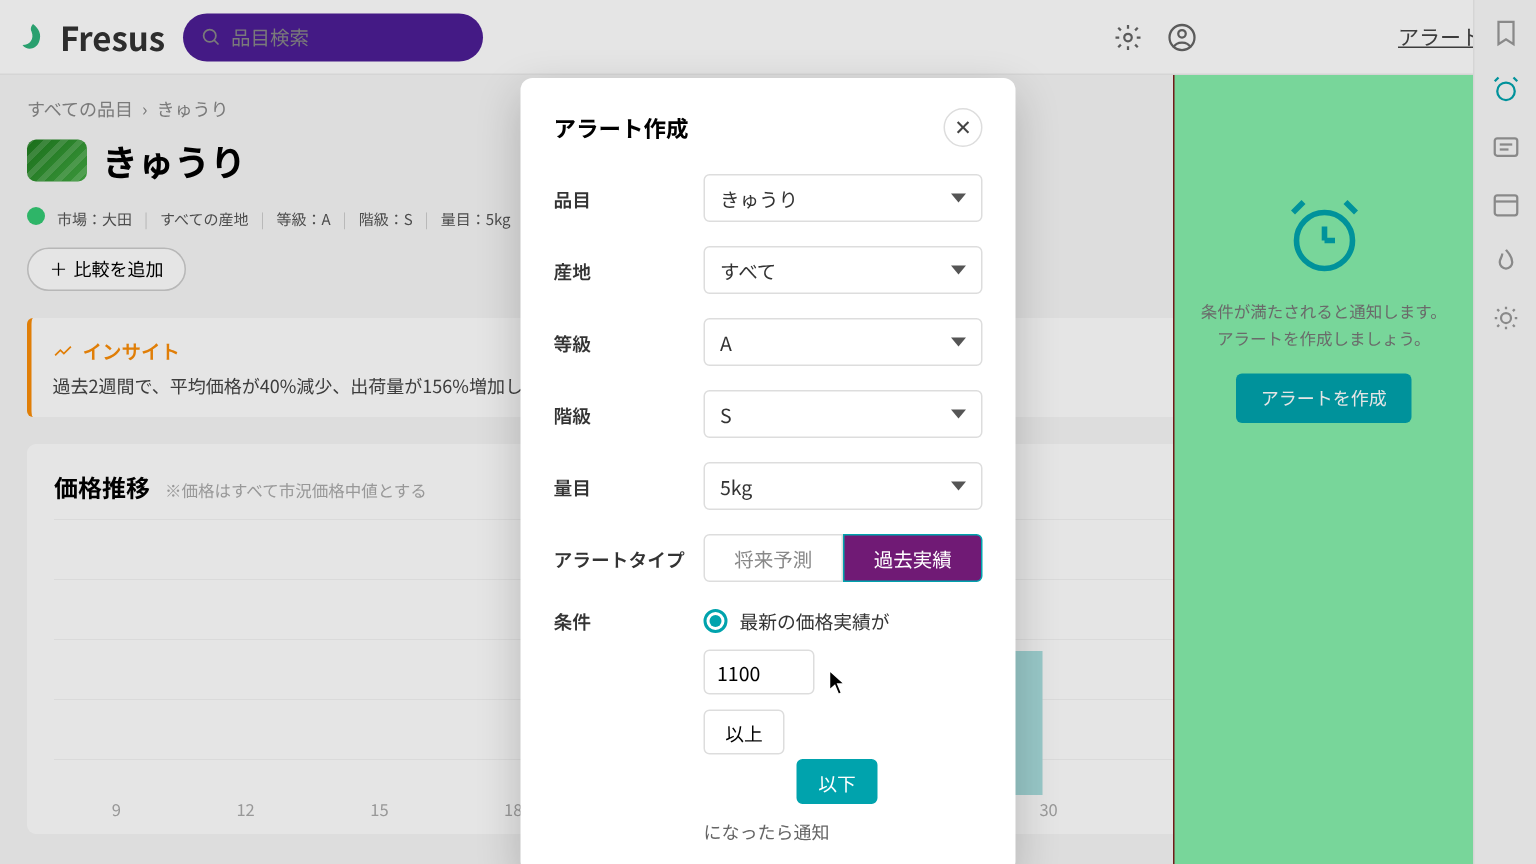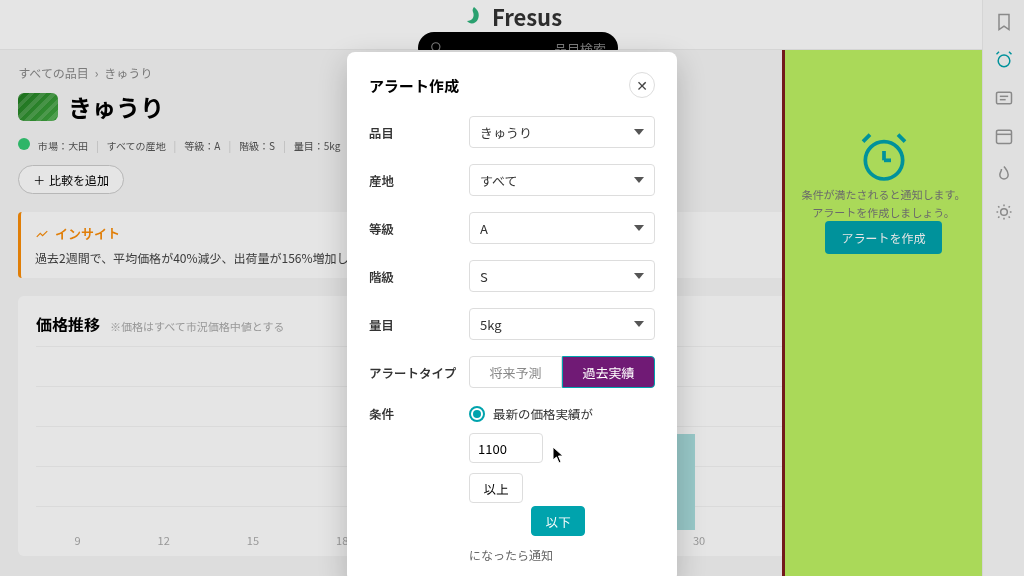--- a/index.html
+++ b/index.html
@@ -1,23 +1,23 @@
 <!DOCTYPE html>
 <html><head>
 <meta charset="utf-8">
 <style>
 * { margin: 0; padding: 0; box-sizing: border-box; font-family: -apple-system, "Hiragino Sans", "Noto Sans JP", sans-serif; }
 body { width: 1024px; height: 576px; overflow: hidden; background: #f5f5f5; position: relative; }
 
 
-.header { height: 50px; background: #fff; display: flex; align-items: center; padding: 0 10px; border-bottom: 1px solid #eee; flex-direction: column; }
+.header { height: 50px; background: #fff; display: flex; align-items: center; padding: 0 10px; border-bottom: 1px solid #eee; }
 .logo { display: flex; align-items: center; gap: 6px; font-size: 22px; font-weight: 700; color: #333; }
 .logo-mark { width: 24px; height: 24px; }
 .logo-mark svg { display: block; }
-.search { flex: 0 0 auto; margin-left: 12px; width: 200px; height: 32px; background: #000000; border-radius: 16px; display: flex; align-items: center; padding: 0 12px; color: #888; font-size: 13px; justify-content: space-between; }
+.search { flex: 0 0 auto; margin-left: 12px; width: 200px; height: 32px; background: #4c1d95; border-radius: 16px; display: flex; align-items: center; padding: 0 12px; color: #888; font-size: 13px; }
 .search .si { margin-right: 6px; }
 .header-spacer { flex: 1; }
 .header-icons { display: flex; gap: 16px; color: #666; margin-right: 16px; }
 .alert-bar { width: 200px; display: flex; align-items: center; justify-content: flex-end; font-size: 14px; color: #444; padding-right: 10px; text-decoration: underline; }
 
 
 .rail { position: absolute; right: 0; top: 0; bottom: 0; width: 42px; background: #fafafa; border-left: 1px solid #eee; display: flex; flex-direction: column; align-items: center; gap: 18px; padding-top: 12px; }
 .rail .ic { color: #999; cursor: pointer; }
 .rail .ic.active { color: #00a0a0; }
 
@@ -48,21 +48,21 @@
 .yaxis { position: absolute; right: 0; top: 0; bottom: 16px; width: 30px; display: flex; flex-direction: column; justify-content: space-between; align-items: flex-start; font-size: 11px; color: #aaa; }
 .plot { position: absolute; left: 0; right: 36px; top: 0; bottom: 16px; background: repeating-linear-gradient(to bottom, #f3f3f3 0 1px, transparent 1px 40px); }
 .line { position:absolute; inset:0; }
 .bar { position:absolute; width: 30px; background: #a8e0e0; bottom: 0; }
 .xaxis { position:absolute; left:0; right:36px; bottom:0; height:14px; display:flex; justify-content:space-around; font-size:11px; color:#aaa; }
 
 
 .top-actions { position: absolute; right: 18px; top: 14px; display:flex; gap:12px; font-size:12px; color:#555; align-items:center; }
 
 
-.rpanel { position:absolute; right: 42px; top: 50px; width: 200px; bottom:0; background:#bef264; border-left:3px solid #7f1d1d; padding: 80px 12px 12px; display:flex; flex-direction:column; align-items:center; }
+.rpanel { position:absolute; right: 42px; top: 50px; width: 200px; bottom:0; background:#86efac; border-left:1px solid #7f1d1d; padding: 80px 12px 12px; display:flex; flex-direction:column; align-items:center; gap:14px; }
 .alarm-ic { color:#00a0a0; }
 .rpanel .msg { font-size: 11px; color:#777; text-align:center; line-height:1.6; }
 .rpanel .cta { background:#00a3ad; color:#fff; border:none; padding:8px 16px; border-radius:4px; font-size:12px; }
 
 
 .overlay { position:absolute; inset:0; background: rgba(0,0,0,.1); display:flex; align-items:flex-start; justify-content:center; padding-top:52px; }
 .modal { width: 330px; background:#fff; border-radius:8px; box-shadow: 0 10px 30px rgba(0,0,0,.2); padding: 20px 22px 10px; max-height:530px; overflow:hidden; }
 .modal-head { display:flex; justify-content:space-between; align-items:center; margin-bottom:18px; }
 .modal-title { font-size:15px; font-weight:700; }
 .close { width:26px; height:26px; border:1px solid #ddd; border-radius:50%; display:flex; align-items:center; justify-content:center; font-size:14px; color:#444; cursor:pointer; }

